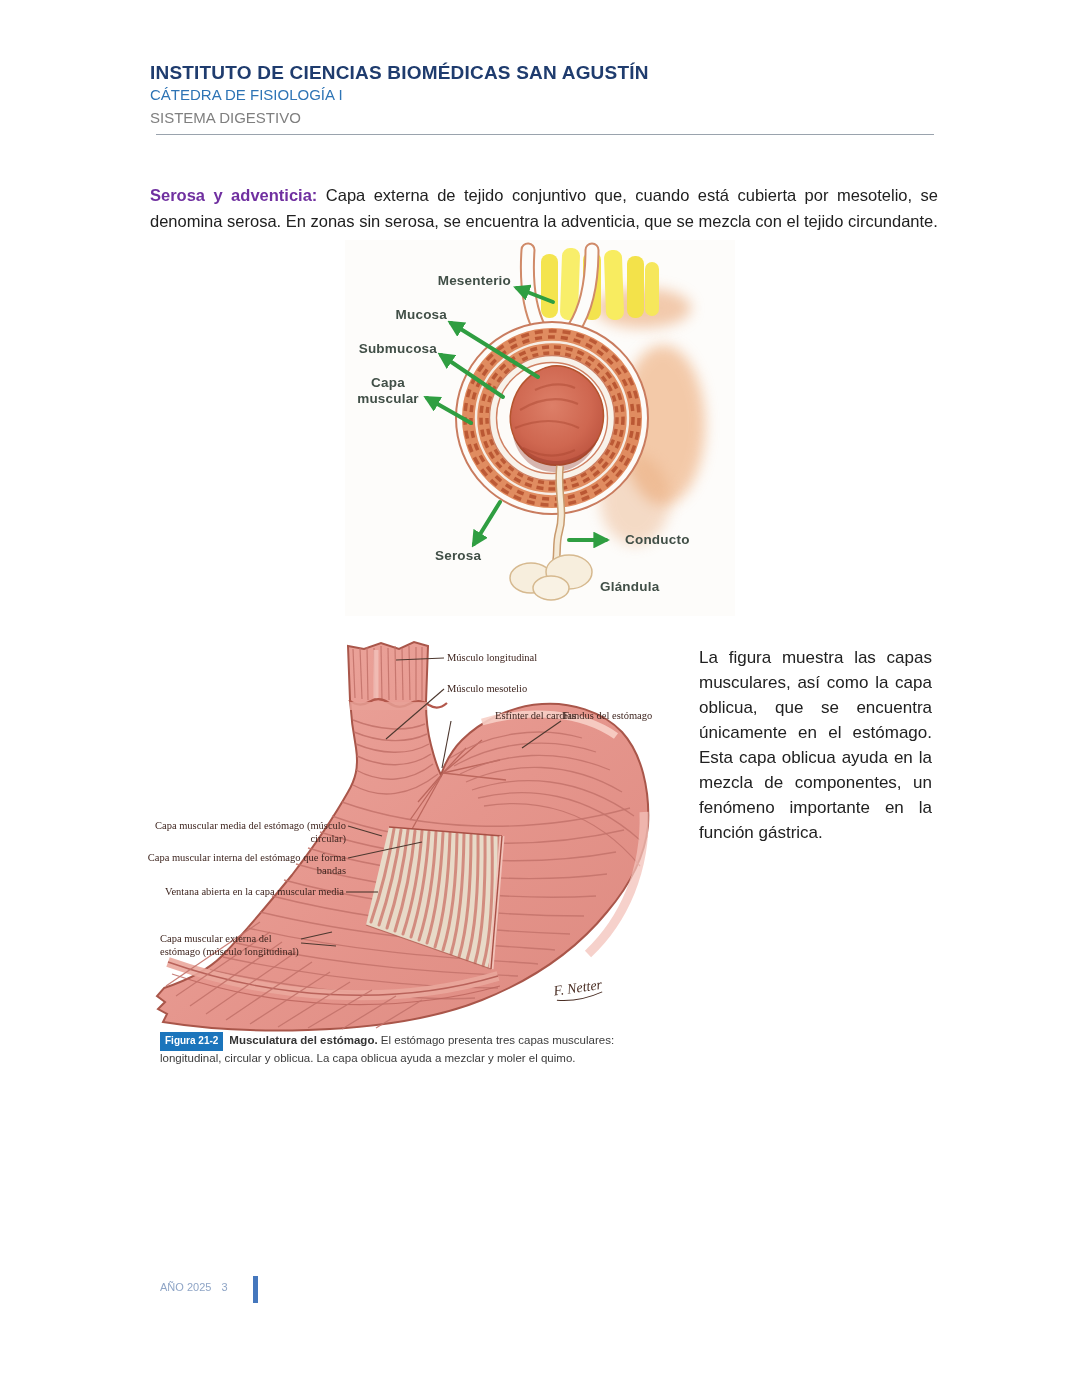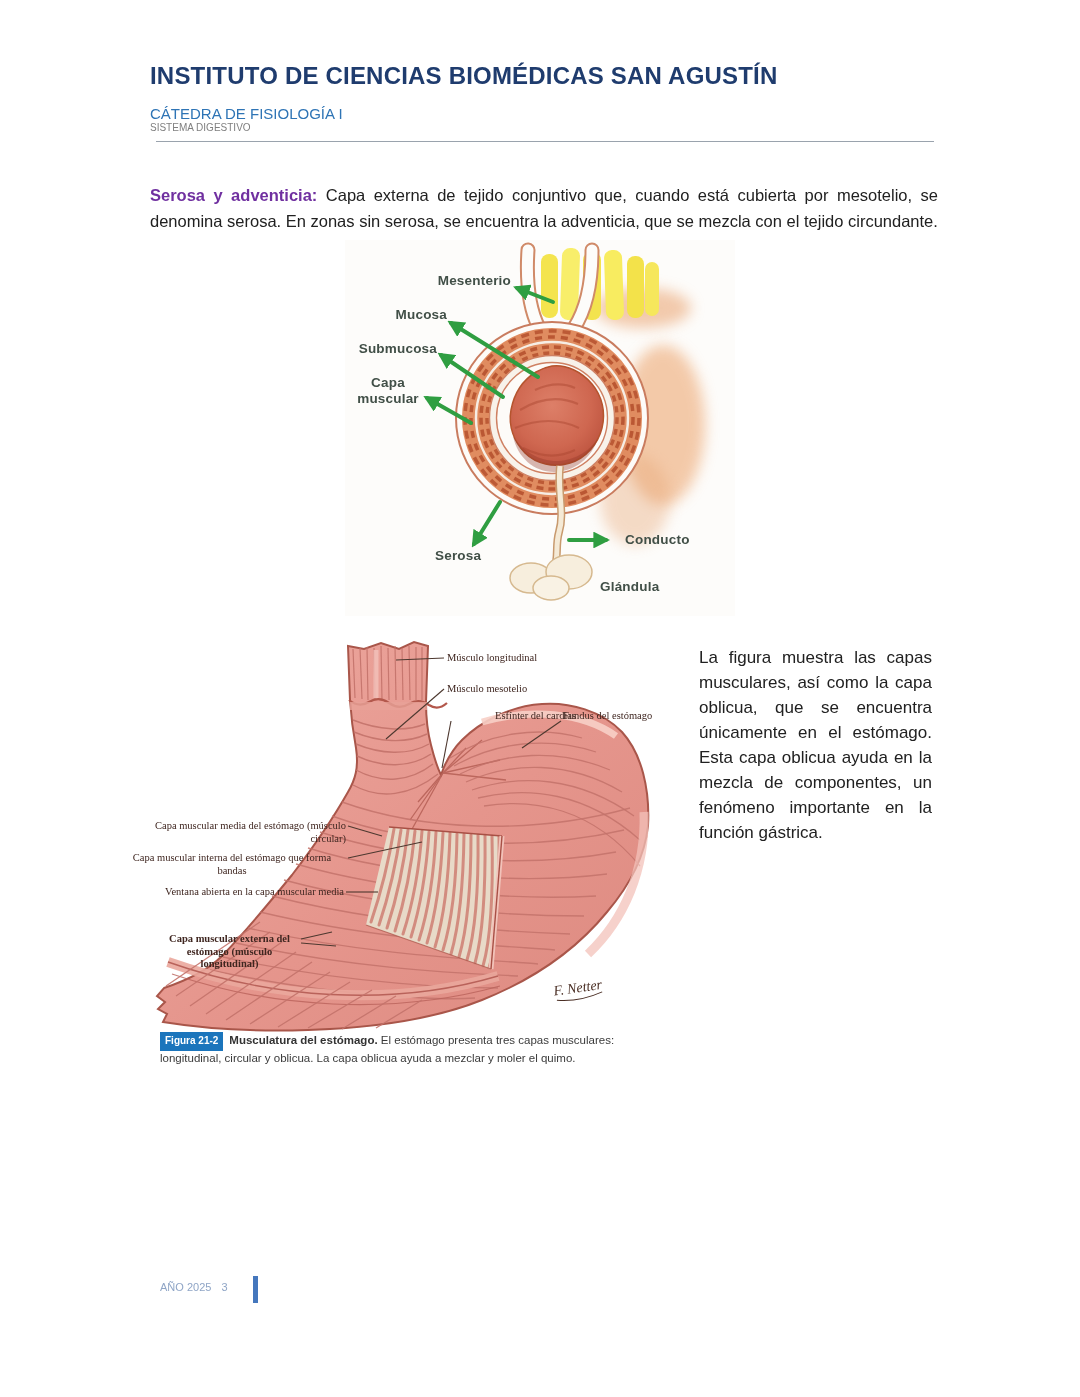--- a/index.html
+++ b/index.html
@@ -7,23 +7,23 @@
     --rule-gray:#9aa3ad; --lead-purple:#7030a0; --body-text:#212121;
     --arrow-green:#2f9e41; --fig1-label:#414f47; --fig2-label:#3f2620;
     --caption-badge:#1b75bc; --caption-text:#3a3a3a;
     --footer-text:#8fa5c6; --footer-bar:#4577bd;
   }
   html,body{margin:0;padding:0;background:#ffffff;}
   .page{position:relative;width:1080px;height:1397px;background:#fff;overflow:hidden;
         font-family:"Liberation Sans",sans-serif;}
   
   .hdr{position:absolute;left:150px;top:62px;width:790px;}
-  .hdr-title{font-size:24px;font-weight:bold;color:var(--title-navy);letter-spacing:.2px;}
-  .hdr-sub{font-size:15px;color:var(--subtitle-blue);margin-top:15px;}
-  .hdr-sec{font-size:10px;color:var(--section-gray);}
+  .hdr-title{font-size:19px;font-weight:bold;color:var(--title-navy);letter-spacing:.2px;}
+  .hdr-sub{font-size:15px;color:var(--subtitle-blue);margin-top:2px;}
+  .hdr-sec{font-size:15px;color:var(--section-gray);margin-top:6px;}
   .hdr-rule{margin-top:8px;height:0;border:none;border-top:1.6px solid var(--rule-gray);width:778px;}
   
   .intro{position:absolute;left:150px;top:165px;width:788px;font-size:16.5px;
          line-height:26px;color:var(--body-text);text-align:justify;}
   .intro .lead{color:var(--lead-purple);font-weight:bold;}
   
   .fig1{position:absolute;left:345px;top:240px;width:390px;height:376px;background:#fdfcfa;}
   .fig1 svg{position:absolute;left:0;top:0;}
   .f1l{position:absolute;font-size:13.5px;font-weight:bold;color:var(--fig1-label);
        letter-spacing:.2px;line-height:16px;}
@@ -289,23 +289,23 @@
         <text x="444" y="352" font-family="Liberation Serif, serif" font-style="italic" font-size="14" fill="#4a2e24">F. Netter</text>
         <path d="M446,357 q22,5 46,-2" stroke="#4a2e24" stroke-width="1" fill="none"></path>
       </g>
     </svg>
 
     <div class="f2l" style="left:337px;top:12px;">Músculo longitudinal</div>
     <div class="f2l" style="left:337px;top:43px;">Músculo mesotelio</div>
     <div class="f2l" style="left:338px;top:70px;margin-left:47px;">Esfínter del cardias</div>
     <div class="f2l" style="left:453px;top:70px;">Fundus del estómago</div>
     <div class="f2l" style="left:8px;top:180px;width:228px;text-align:right;">Capa muscular media del estómago (músculo circular)</div>
-    <div class="f2l" style="left:8px;top:212px;width:228px;text-align:center;">Capa muscular interna del estómago que forma bandas</div>
+    <div class="f2l" style="left:8px;top:212px;width:228px;text-align:right;">Capa muscular interna del estómago que forma bandas</div>
     <div class="f2l" style="left:10px;top:246px;width:224px;text-align:right;">Ventana abierta en la capa muscular media</div>
-    <div class="f2l" style="left:50px;top:293px;width:139px;text-align:center;font-weight:bold;">Capa muscular externa del estómago (músculo longitudinal)</div>
+    <div class="f2l" style="left:50px;top:293px;width:139px;text-align:left;">Capa muscular externa del estómago (músculo longitudinal)</div>
   </div>
 
   <div class="side">La figura muestra las capas musculares, así como la capa oblicua, que se encuentra únicamente en el estómago. Esta capa oblicua ayuda en la mezcla de componentes, un fenómeno importante en la función gástrica.</div>
 
   <div class="caption"><span class="cap-badge">Figura 21-2</span><span class="cap-title">Musculatura del estómago.</span> <span>El estómago presenta tres capas musculares: longitudinal, circular y oblicua. La capa oblicua ayuda a mezclar y moler el quimo.</span></div>
 
   <div class="footer">
     <span>AÑO 2025</span><span class="pg">3</span>
   </div>
   <div class="footer-bar"></div>

